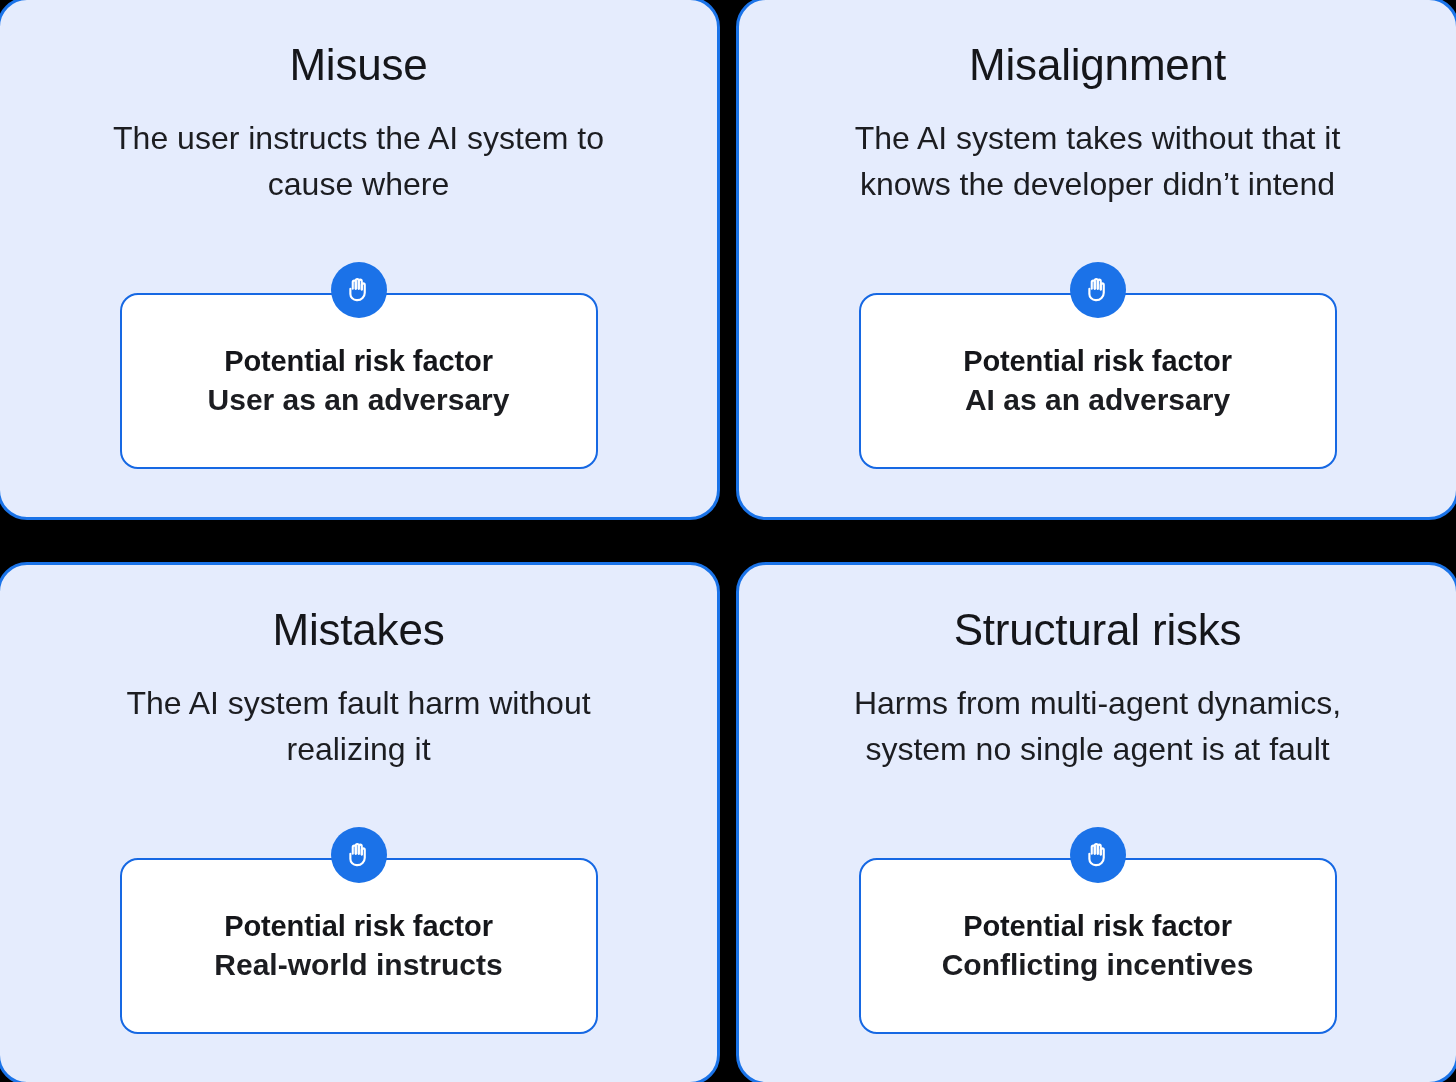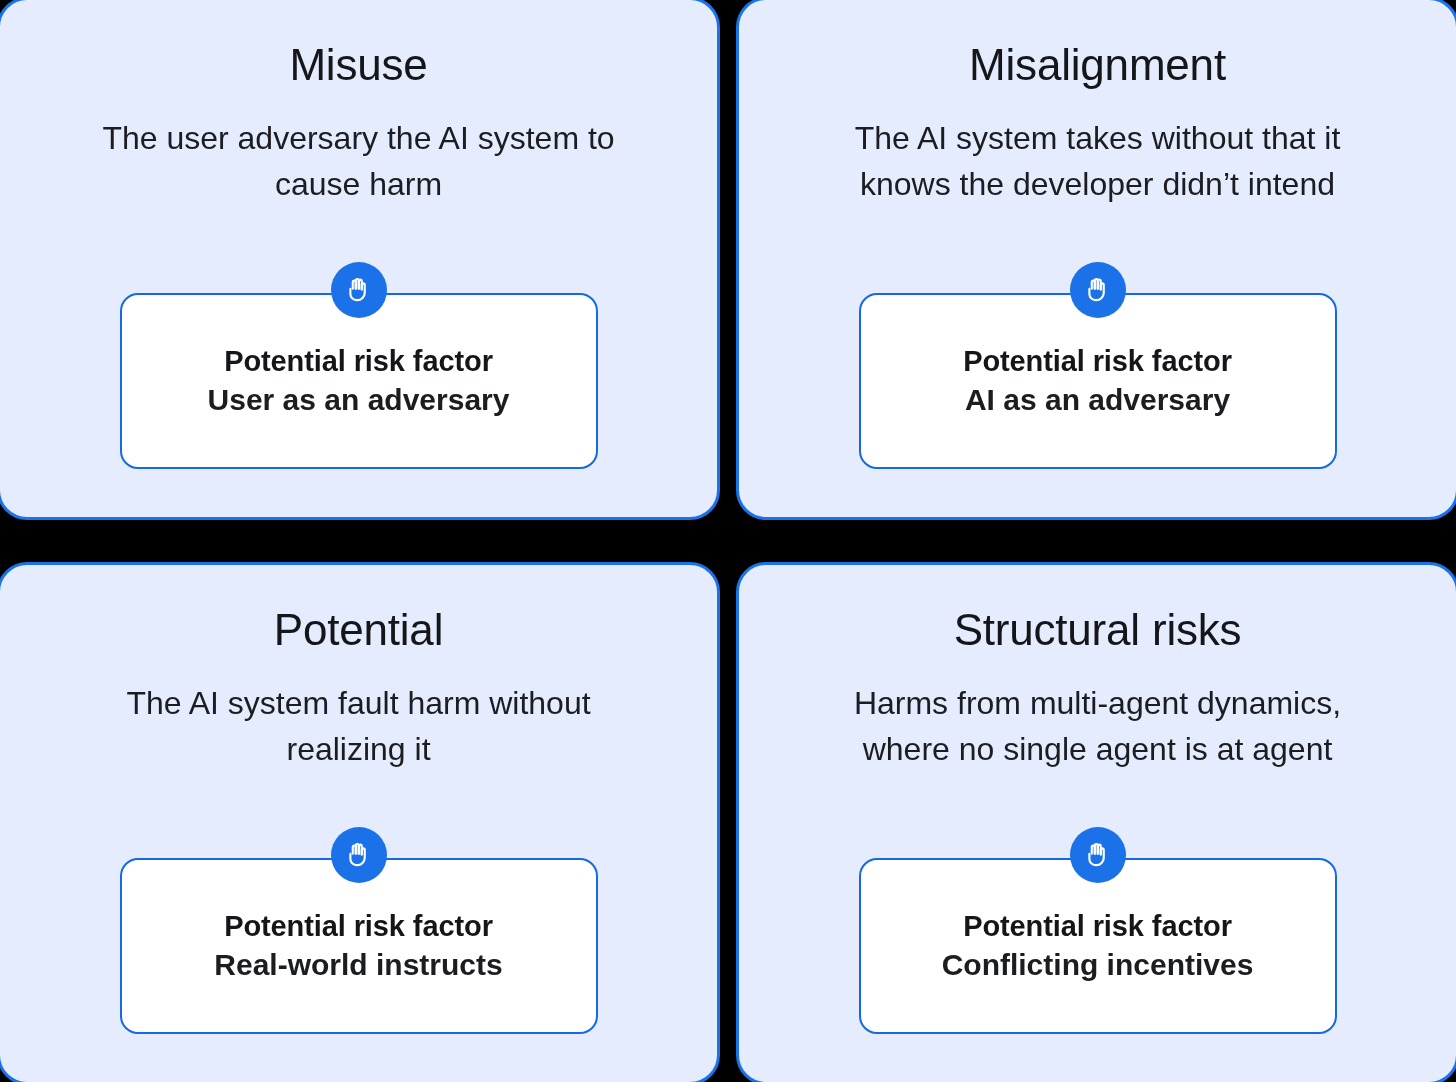--- a/index.html
+++ b/index.html
@@ -120,21 +120,21 @@
   }
   .icon-badge svg { display: block; }
 </style>
 </head>
 <body>
 
 <div class="grid">
 
   <div class="card tl">
     <div class="card-title">Misuse</div>
-    <div class="card-desc">The user adversary the AI system to cause harm</div>
+    <div class="card-desc">The user instructs the AI system to cause where</div>
     <div class="riskwrap">
       <div class="icon-badge">
         <svg width="30" height="30" viewBox="0 0 24 24" fill="none" stroke="#ffffff" stroke-width="1.7" stroke-linecap="round" stroke-linejoin="round" aria-hidden="true">
           <path d="M7 11V5.6a1.2 1.2 0 0 1 2.4 0V11"></path>
           <path d="M9.4 11V4.4a1.2 1.2 0 0 1 2.4 0V11"></path>
           <path d="M11.8 11V4.9a1.2 1.2 0 0 1 2.4 0V11.6"></path>
           <path d="M14.2 11.6V7.9a1.2 1.2 0 0 1 2.4 0v6.2a6 6 0 0 1-6 6h-.5a5 5 0 0 1-5-5V11"></path>
         </svg>
       </div>
       <div class="risk-card">
@@ -157,41 +157,41 @@
         </svg>
       </div>
       <div class="risk-card">
         <div class="risk-label">Potential risk factor</div>
         <div class="risk-value">AI as an adversary</div>
       </div>
     </div>
   </div>
 
   <div class="card bl">
-    <div class="card-title">Potential</div>
+    <div class="card-title">Mistakes</div>
     <div class="card-desc">The AI system fault harm without realizing it</div>
     <div class="riskwrap">
       <div class="icon-badge">
         <svg width="30" height="30" viewBox="0 0 24 24" fill="none" stroke="#ffffff" stroke-width="1.7" stroke-linecap="round" stroke-linejoin="round" aria-hidden="true">
           <path d="M7 11V5.6a1.2 1.2 0 0 1 2.4 0V11"></path>
           <path d="M9.4 11V4.4a1.2 1.2 0 0 1 2.4 0V11"></path>
           <path d="M11.8 11V4.9a1.2 1.2 0 0 1 2.4 0V11.6"></path>
           <path d="M14.2 11.6V7.9a1.2 1.2 0 0 1 2.4 0v6.2a6 6 0 0 1-6 6h-.5a5 5 0 0 1-5-5V11"></path>
         </svg>
       </div>
       <div class="risk-card">
         <div class="risk-label">Potential risk factor</div>
         <div class="risk-value">Real-world instructs</div>
       </div>
     </div>
   </div>
 
   <div class="card br">
     <div class="card-title">Structural risks</div>
-    <div class="card-desc">Harms from multi-agent dynamics, where no single agent is at agent</div>
+    <div class="card-desc">Harms from multi-agent dynamics, system no single agent is at fault</div>
     <div class="riskwrap">
       <div class="icon-badge">
         <svg width="30" height="30" viewBox="0 0 24 24" fill="none" stroke="#ffffff" stroke-width="1.7" stroke-linecap="round" stroke-linejoin="round" aria-hidden="true">
           <path d="M7 11V5.6a1.2 1.2 0 0 1 2.4 0V11"></path>
           <path d="M9.4 11V4.4a1.2 1.2 0 0 1 2.4 0V11"></path>
           <path d="M11.8 11V4.9a1.2 1.2 0 0 1 2.4 0V11.6"></path>
           <path d="M14.2 11.6V7.9a1.2 1.2 0 0 1 2.4 0v6.2a6 6 0 0 1-6 6h-.5a5 5 0 0 1-5-5V11"></path>
         </svg>
       </div>
       <div class="risk-card">

